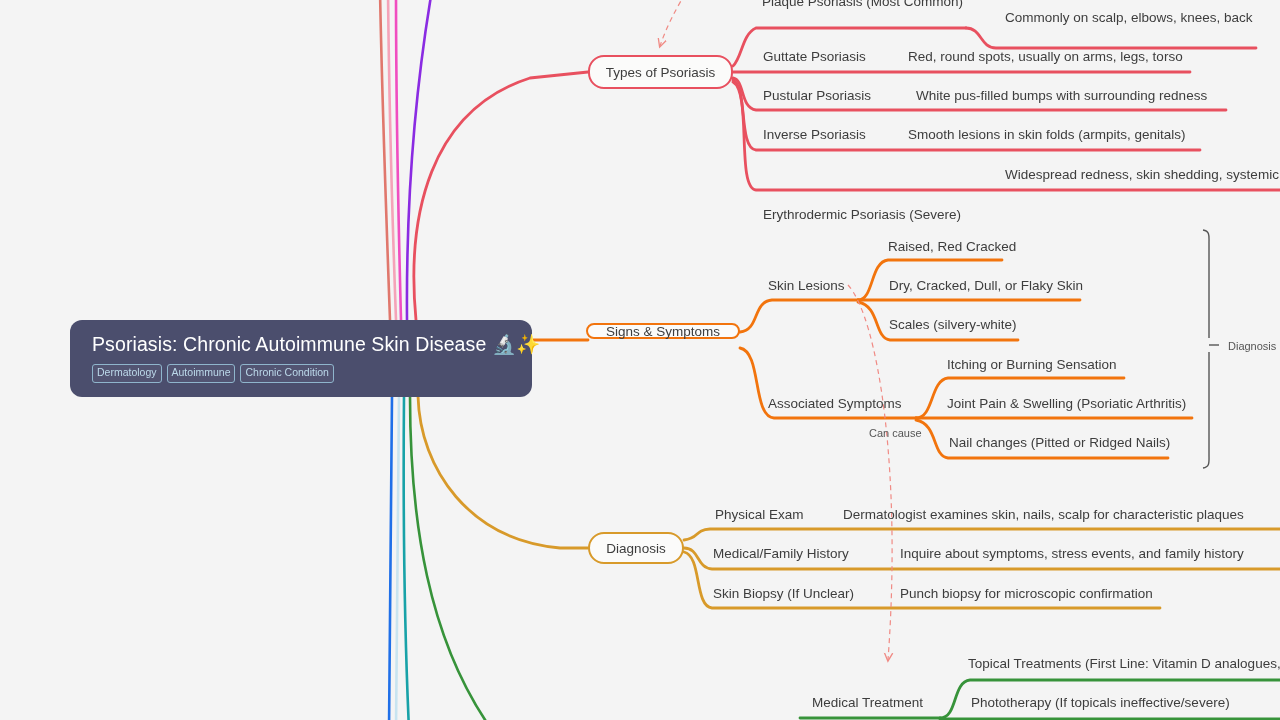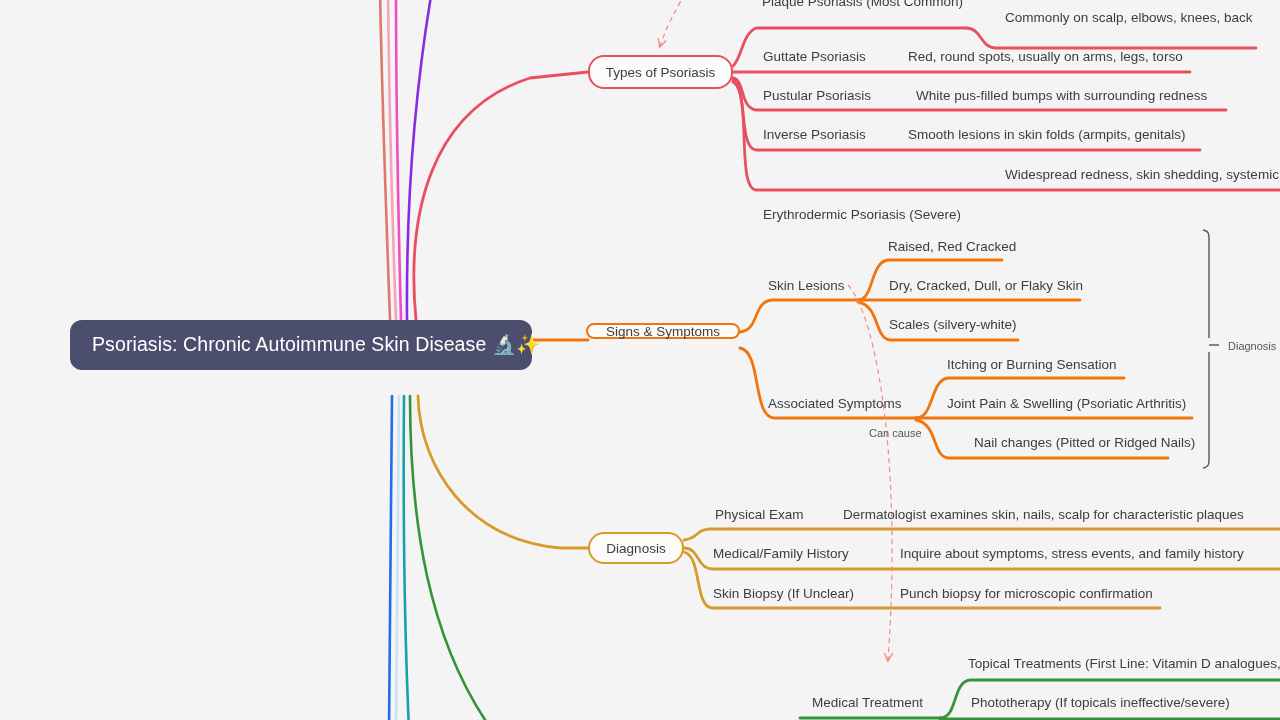--- a/index.html
+++ b/index.html
@@ -119,20 +119,25 @@
       </marker>
     </defs>
     <g fill="none" stroke="#f08a84" stroke-width="1.2" stroke-dasharray="5 4">
       <path d="M690,-14 C676,8 666,28 660,46" marker-end="url(#arw)"></path>
       <path d="M848,285 C878,318 902,470 888,660" marker-end="url(#arw)"></path>
     </g>
   </svg>
 
   <div class="root-node">
     <div class="root-title">Psoriasis: Chronic Autoimmune Skin Disease 🔬✨</div>
+    <div class="root-tags">
+      <span class="tag">Dermatology</span>
+      <span class="tag">Autoimmune</span>
+      <span class="tag">Chronic Condition</span>
+    </div>
   </div>
 
   <div class="pill red" style="left:588px;top:55px;width:145px;height:34px;">
     <span>Types of Psoriasis</span>
   </div>
 
   <div class="pill orange" style="left:586px;top:323px;width:154px;height:16px;">
     <span>Signs &amp; Symptoms</span>
   </div>
 
@@ -158,21 +163,21 @@
   <div class="lbl" style="left:768px;top:279px;">Skin Lesions</div>
 
   <div class="lbl" style="left:888px;top:240px;">Raised, Red Cracked</div>
   <div class="lbl" style="left:889px;top:279px;">Dry, Cracked, Dull, or Flaky Skin</div>
   <div class="lbl" style="left:889px;top:318px;">Scales (silvery-white)</div>
 
   <div class="lbl" style="left:768px;top:397px;">Associated Symptoms</div>
 
   <div class="lbl" style="left:947px;top:358px;">Itching or Burning Sensation</div>
   <div class="lbl" style="left:947px;top:397px;">Joint Pain &amp; Swelling (Psoriatic Arthritis)</div>
-  <div class="lbl" style="left:974px;top:436px;">Nail changes (Pitted or Ridged Nails)</div>
+  <div class="lbl" style="left:949px;top:436px;">Nail changes (Pitted or Ridged Nails)</div>
 
   <div class="lbl sm" style="left:1228px;top:341px;">Diagnosis</div>
 
   <div class="lbl sm" style="left:869px;top:428px;">Can cause</div>
 
   <div class="lbl" style="left:715px;top:508px;">Physical Exam</div>
   <div class="lbl" style="left:843px;top:508px;">Dermatologist examines skin, nails, scalp for characteristic plaques</div>
 
   <div class="lbl" style="left:713px;top:547px;">Medical/Family History</div>
   <div class="lbl" style="left:900px;top:547px;">Inquire about symptoms, stress events, and family history</div>

